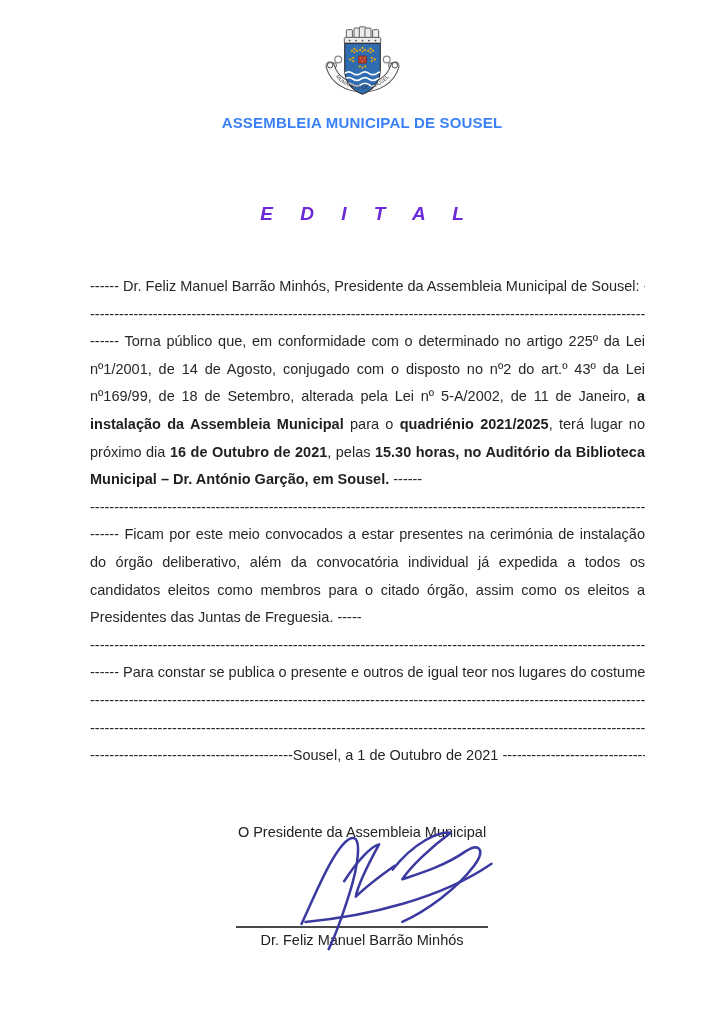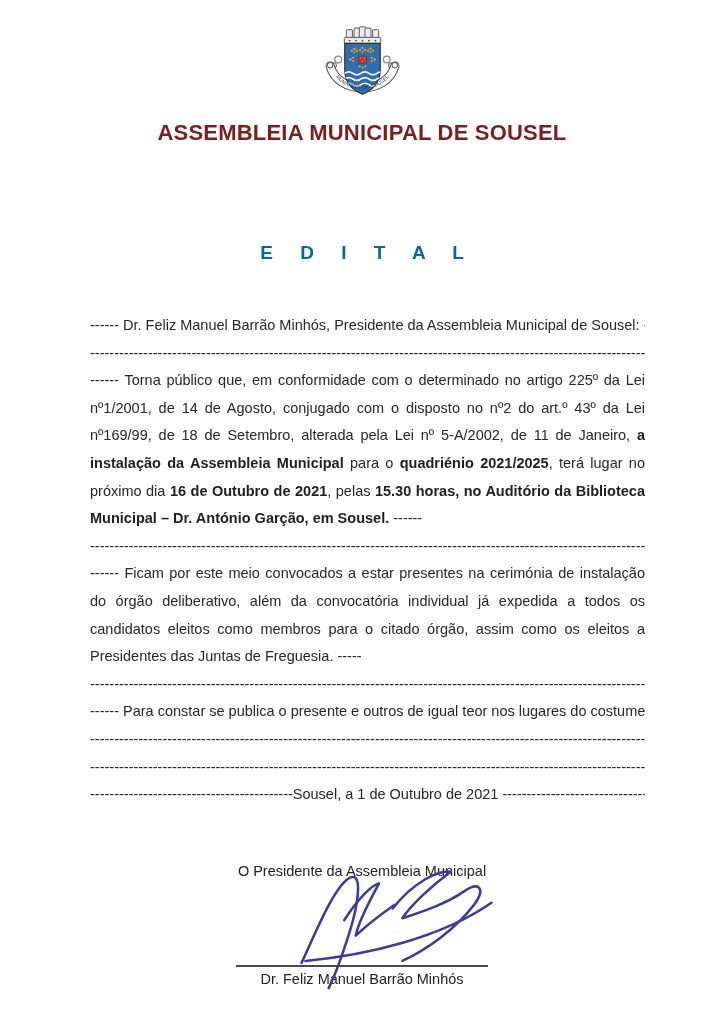--- a/index.html
+++ b/index.html
@@ -9,35 +9,36 @@
     font-family: "Liberation Sans", sans-serif;
     color: #262626;
     overflow: hidden;
   }
   .page { width: 724px; height: 1024px; padding-top: 18px; position: relative; }
 
   .crest-wrap { width: 100%; height: 88px; display: flex; justify-content: center; }
   .crest-wrap svg { height: 88px; width: auto; }
 
   .org-title {
-    margin-top: 14px;
+    margin-top: 8px;
     text-align: center;
-    font-size: 22px;
+    font-size: 15px;
     font-weight: bold;
-    color: #7f1d1d;
+    color: #3b82f6;
     letter-spacing: 0.2px;
   }
   .doc-heading {
-    margin-top: 96px;
+    margin-top: 72px;
     text-align: center;
     font-size: 19px;
     font-weight: bold;
-    color: #0369a1;
+    color: #6d28d9;
     letter-spacing: 11px;
     text-indent: 11px;
+    font-style: italic;
   }
 
   .content {
     margin: 48px 79px 0 90px;
     font-size: 14.5px;
     line-height: 27.6px;
     color: #272727;
   }
   .content p { margin: 0; }
   .nowrap { white-space: nowrap; overflow: hidden; }

